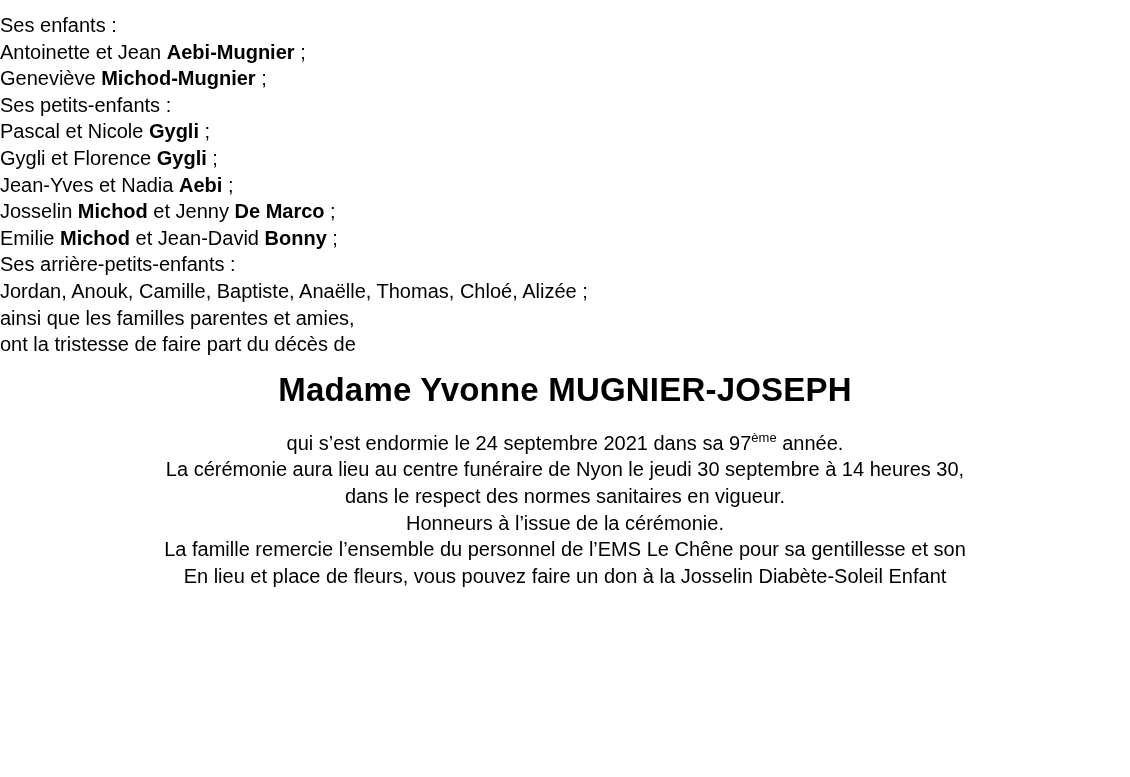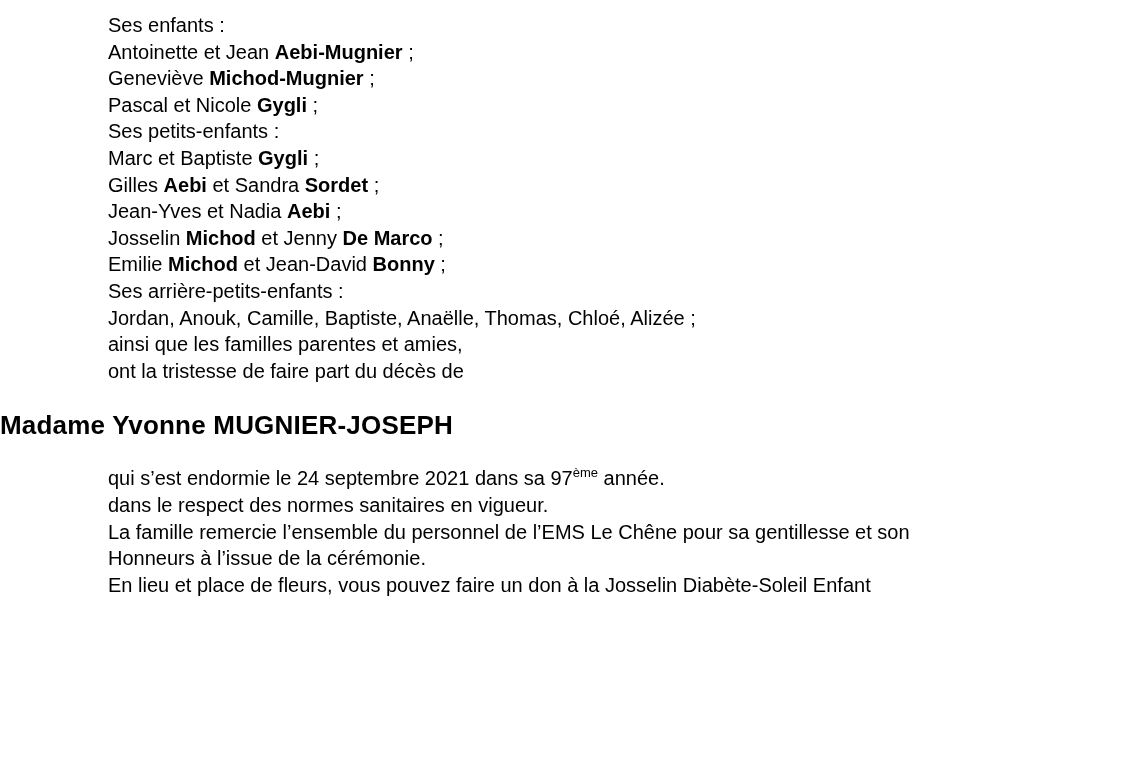--- a/index.html
+++ b/index.html
@@ -13,73 +13,74 @@
     height: 777px;
     background: #ffffff;
     overflow: hidden;
     font-family: "Liberation Sans", "DejaVu Sans", sans-serif;
     color: #000000;
   }
   .content {
     padding-top: 12px;
   }
   .textblock {
-    margin-left: 108px;
     font-size: 20px;
     line-height: 26.6px;
   }
   .textblock .line {
     white-space: nowrap;
   }
   .bold {
     font-weight: bold;
   }
   sup {
     font-size: 13px;
     line-height: 0;
   }
   .title {
-    margin-top: 26px;
+    margin-top: 17px;
     width: 100%;
-    font-size: 26px;
+    text-align: center;
+    font-size: 33px;
     line-height: 30px;
     font-weight: bold;
     letter-spacing: 0.2px;
   }
   .details {
     margin-top: 25px;
+    text-align: center;
   }
 </style>
 </head>
 <body>
 
 <div class="page">
   <div class="content">
 
     <div class="textblock">
         <div class="line"><span>Ses enfants :</span></div>
         <div class="line"><span>Antoinette et Jean </span><span class="bold">Aebi-Mugnier</span><span> ;</span></div>
         <div class="line"><span>Geneviève </span><span class="bold">Michod-Mugnier</span><span> ;</span></div>
+        <div class="line"><span>Ses petits-enfants :</span></div>
         <div class="line"><span>Pascal et Nicole </span><span class="bold">Gygli</span><span> ;</span></div>
-        <div class="line"><span>Ses petits-enfants :</span></div>
-        <div class="line"><span>Marc et Baptiste </span><span class="bold">Gygli</span><span> ;</span></div>
-        <div class="line"><span>Gilles </span><span class="bold">Aebi</span><span> et Sandra </span><span class="bold">Sordet</span><span> ;</span></div>
+        <div class="line"><span>Gygli et Florence </span><span class="bold">Gygli</span><span> ;</span></div>
         <div class="line"><span>Jean-Yves et Nadia </span><span class="bold">Aebi</span><span> ;</span></div>
         <div class="line"><span>Josselin </span><span class="bold">Michod</span><span> et Jenny </span><span class="bold">De Marco</span><span> ;</span></div>
         <div class="line"><span>Emilie </span><span class="bold">Michod</span><span> et Jean-David </span><span class="bold">Bonny</span><span> ;</span></div>
         <div class="line"><span>Ses arrière-petits-enfants :</span></div>
         <div class="line"><span>Jordan, Anouk, Camille, Baptiste, Anaëlle, Thomas, Chloé, Alizée ;</span></div>
         <div class="line"><span>ainsi que les familles parentes et amies,</span></div>
         <div class="line"><span>ont la tristesse de faire part du décès de</span></div>
       </div>
 
     <div class="title">Madame Yvonne MUGNIER-JOSEPH</div>
 
     <div class="textblock details">
         <div class="line"><span>qui s’est endormie le 24 septembre 2021 dans sa 97</span><sup>ème</sup><span> année.</span></div>
+        <div class="line"><span>La cérémonie aura lieu au centre funéraire de Nyon le jeudi 30 septembre à 14 heures 30,</span></div>
         <div class="line"><span>dans le respect des normes sanitaires en vigueur.</span></div>
+        <div class="line"><span>Honneurs à l’issue de la cérémonie.</span></div>
         <div class="line"><span>La famille remercie l’ensemble du personnel de l’EMS Le Chêne pour sa gentillesse et son</span></div>
-        <div class="line"><span>Honneurs à l’issue de la cérémonie.</span></div>
         <div class="line"><span>En lieu et place de fleurs, vous pouvez faire un don à la Josselin Diabète-Soleil Enfant</span></div>
       </div>
 
   </div>
 </div>
 
 </body></html>

